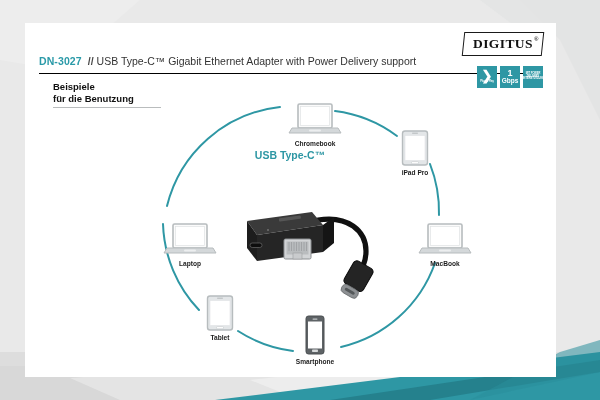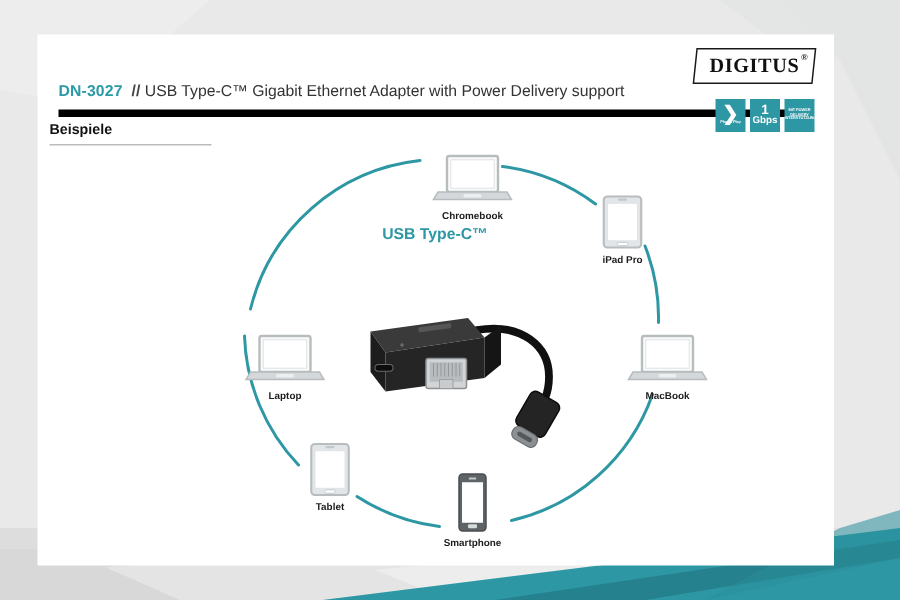--- a/index.html
+++ b/index.html
@@ -29,41 +29,41 @@
   .logo-text{
     transform:skewX(6deg);
     font-family:"Liberation Serif", serif;
     font-weight:bold;font-size:13.5px;letter-spacing:.4px;color:#111;
     position:relative;line-height:1;
   }
   .logo-text sup{font-size:6px;position:absolute;top:-1px;right:-6px;}
 
   .title-row{
     position:absolute;left:14px;top:28px;width:503px;
-    padding-bottom:4px;border-bottom:5px solid #000000;
+    padding-bottom:4px;border-bottom:1px solid #000000;
     white-space:nowrap;
   }
   .sku{color:#2a9aa8;font-weight:bold;font-size:10.5px;letter-spacing:.1px;}
   .slashes{color:#444;font-weight:bold;font-size:10.5px;margin:0 3px 0 6px;}
   .title-txt{color:#333;font-size:10.5px;}
 
   
   .badges{position:absolute;right:13px;top:43px;display:flex;gap:3px;}
   .badge{
     width:20px;height:22px;background:#2e97a4;color:#fff;
     display:flex;flex-direction:column;align-items:center;justify-content:center;
     line-height:1;text-align:center;overflow:hidden;
   }
   .badge .big{font-size:9px;font-weight:bold;}
   .badge .mid{font-size:6.5px;font-weight:bold;}
   .badge .tiny{font-size:2.6px;font-weight:bold;letter-spacing:-.05px;}
   .badge .arrow{font-size:13px;font-weight:bold;line-height:.8;}
 
   
-  .caption{position:absolute;left:8px;top:58px;width:130px;}
+  .caption{position:absolute;left:28px;top:58px;width:130px;}
   .cap-de{font-size:9.5px;font-weight:bold;color:#111;line-height:1.22;}
   .cap-rule{border-bottom:1px solid #b9bcbd;margin:3px 0 3px 0;width:108px;}
   .cap-en{font-size:9px;color:#8d9294;}
 
   
   .diagram{position:absolute;left:0;top:0;width:531px;height:354px;}
 </style>
 </head>
 <body>
 
@@ -108,20 +108,21 @@
     <div class="badge">
       <span class="tiny">MIT POWER</span>
       <span class="tiny">DELIVERY</span>
       <span class="tiny">UNTERSTÜTZUNG</span>
     </div>
   </div>
 
   <div class="caption">
     <div class="cap-de">
       <div>Beispiele</div>
+      <div>für die Benutzung</div>
     </div>
     <div class="cap-rule"></div>
   </div>
 
   <svg class="diagram" viewBox="0 0 531 354">
     <defs>
 
       <g id="ic-laptop">
         <rect x="-17" y="-15" width="34" height="24" rx="1.5" fill="#fbfbfb" stroke="#b7bcbe" stroke-width="1.6"></rect>
         <rect x="-14.5" y="-12.5" width="29" height="19" fill="#ffffff" stroke="#dfe2e3" stroke-width="0.7"></rect>

